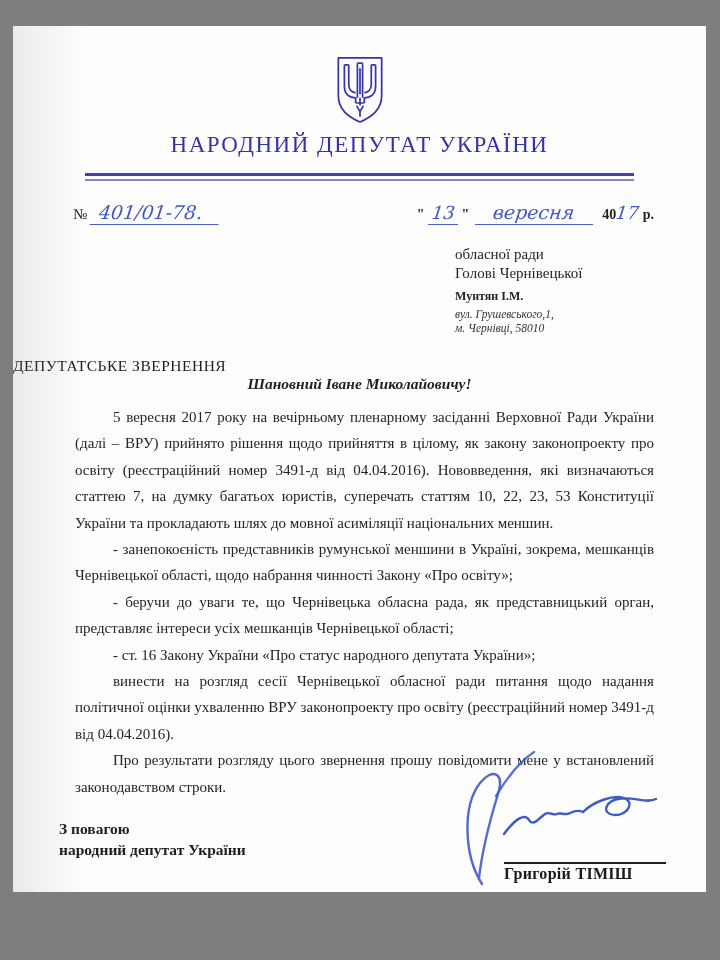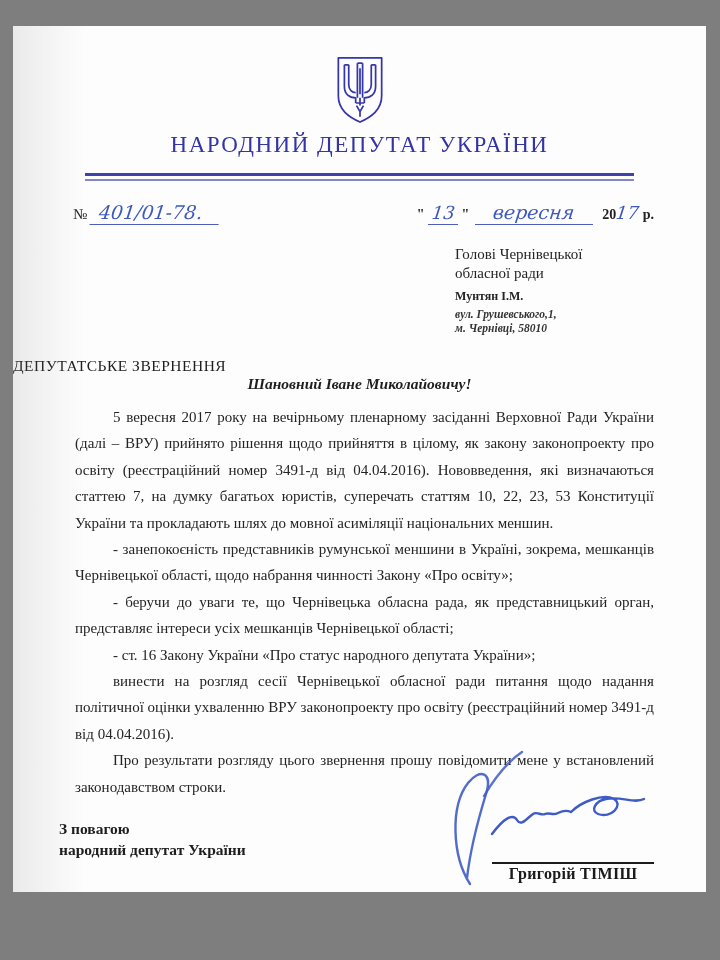--- a/index.html
+++ b/index.html
@@ -37,29 +37,29 @@
   }
   .ref-no{font-size:15px;color:#222;}
   .ref-no .hand{font-size:19px;padding:0 18px 1px 8px;border-bottom:1.6px solid #4b5ec0;}
   .date-field{font-size:14px;font-weight:bold;color:#222;white-space:nowrap;}
   .date-field .hand{font-weight:normal;}
   .day-box{display:inline-block;min-width:30px;text-align:center;border-bottom:1.6px solid #4b5ec0;font-size:18px;}
   .month-box{display:inline-block;min-width:118px;text-align:center;border-bottom:1.6px solid #4b5ec0;font-size:19px;margin:0 6px 0 2px;}
   .year-hand{font-size:18px;}
   .recipient{margin:20px 0 0 442px;font-size:15px;line-height:19px;color:#242424;}
   .recipient .name{font-weight:bold;font-size:12px;line-height:22px;margin-top:2px;}
-  .recipient .addr{font-style:italic;font-size:11.5px;line-height:14px;color:#333;font-weight:bold;}
+  .recipient .addr{font-style:italic;font-size:11.5px;line-height:14px;color:#333;}
   .doc-title{text-align:left;font-weight:normal;font-size:15.5px;margin-top:22px;letter-spacing:.5px;color:#1e1e1e;}
   .salutation{text-align:center;font-weight:bold;font-style:italic;font-size:15.5px;color:#1e1e1e;}
   .body-text{margin:11px 52px 0 62px;font-size:15px;line-height:26.4px;text-align:justify;color:#242424;}
   .body-text p{margin:0;text-indent:38px;}
   .heading-center{text-align:center !important;font-weight:bold;text-indent:0 !important;}
   .closing-row{position:relative;margin-top:18px;height:112px;}
   .closing{margin-left:46px;width:232px;font-weight:bold;font-size:15.5px;line-height:21px;color:#1e1e1e;}
-  .sig-block{position:absolute;right:52px;top:-14px;width:162px;text-align:center;}
+  .sig-block{position:absolute;right:40px;top:-14px;width:162px;text-align:left;}
   .sig-svg{position:absolute;left:-58px;top:-52px;width:238px;height:138px;overflow:visible;pointer-events:none;}
   .sig-line{border-top:2px solid #1c1c1c;margin-top:58px;}
   .sig-name{font-weight:bold;font-size:16px;margin-top:1px;letter-spacing:.3px;color:#1a1a1a;white-space:nowrap;}
 </style>
 </head>
 <body>
 
 <div class="page">
 
   <svg class="emblem" viewBox="0 0 60 80" fill="none" stroke="#3636aa" stroke-width="2" stroke-linejoin="round">
@@ -79,28 +79,28 @@
   <div class="ref-row">
     <div class="ref-no">
       <span>№</span>
       <span class="hand">401/01-78.</span>
     </div>
     <div class="date-field">
       <span>"</span>
       <span class="day-box"><span class="hand">13</span></span>
       <span>"</span>
       <span class="month-box"><span class="hand">вересня</span></span>
-      <span>20</span><span class="hand year-hand">17</span>
+      <span>40</span><span class="hand year-hand">17</span>
       <span>р.</span>
     </div>
   </div>
 
   <div class="recipient">
+    <div>обласної ради</div>
     <div>Голові Чернівецької</div>
-    <div>обласної ради</div>
     <div class="name">Мунтян І.М.</div>
     <div class="addr">вул. Грушевського,1,</div>
     <div class="addr">м. Чернівці, 58010</div>
   </div>
 
   <div class="doc-title">ДЕПУТАТСЬКЕ ЗВЕРНЕННЯ</div>
   <div class="salutation">Шановний Іване Миколайовичу!</div>
 
   <div class="body-text">
     <p>5 вересня 2017 року на вечірньому пленарному засіданні Верховної Ради України (далі – ВРУ) прийнято рішення щодо прийняття в цілому, як закону законопроекту про освіту (реєстраційний номер 3491-д від 04.04.2016). Нововведення, які визначаються статтею 7, на думку багатьох юристів, суперечать статтям 10, 22, 23, 53 Конституції України та прокладають шлях до мовної асиміляції національних меншин.</p>

